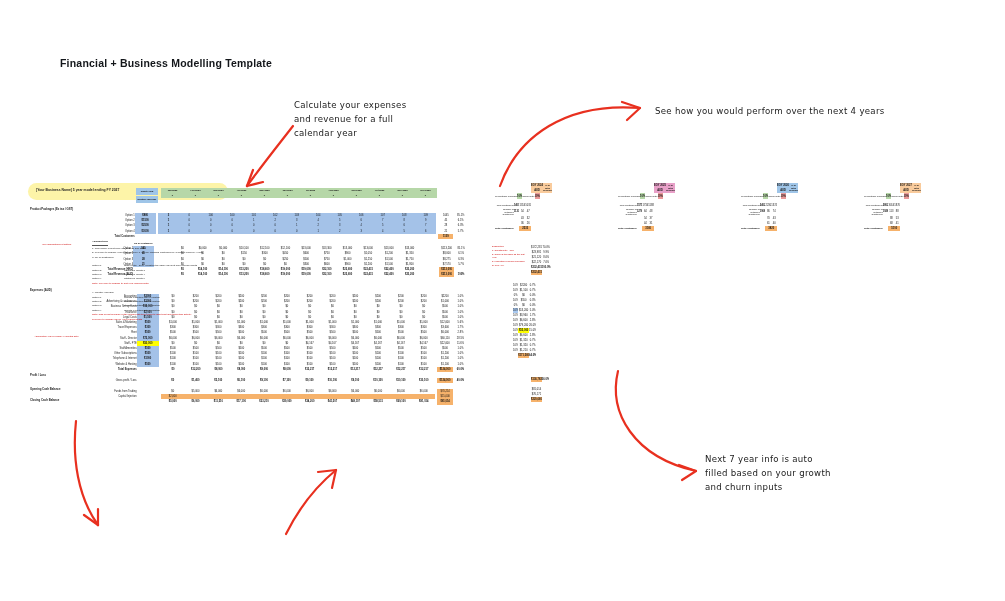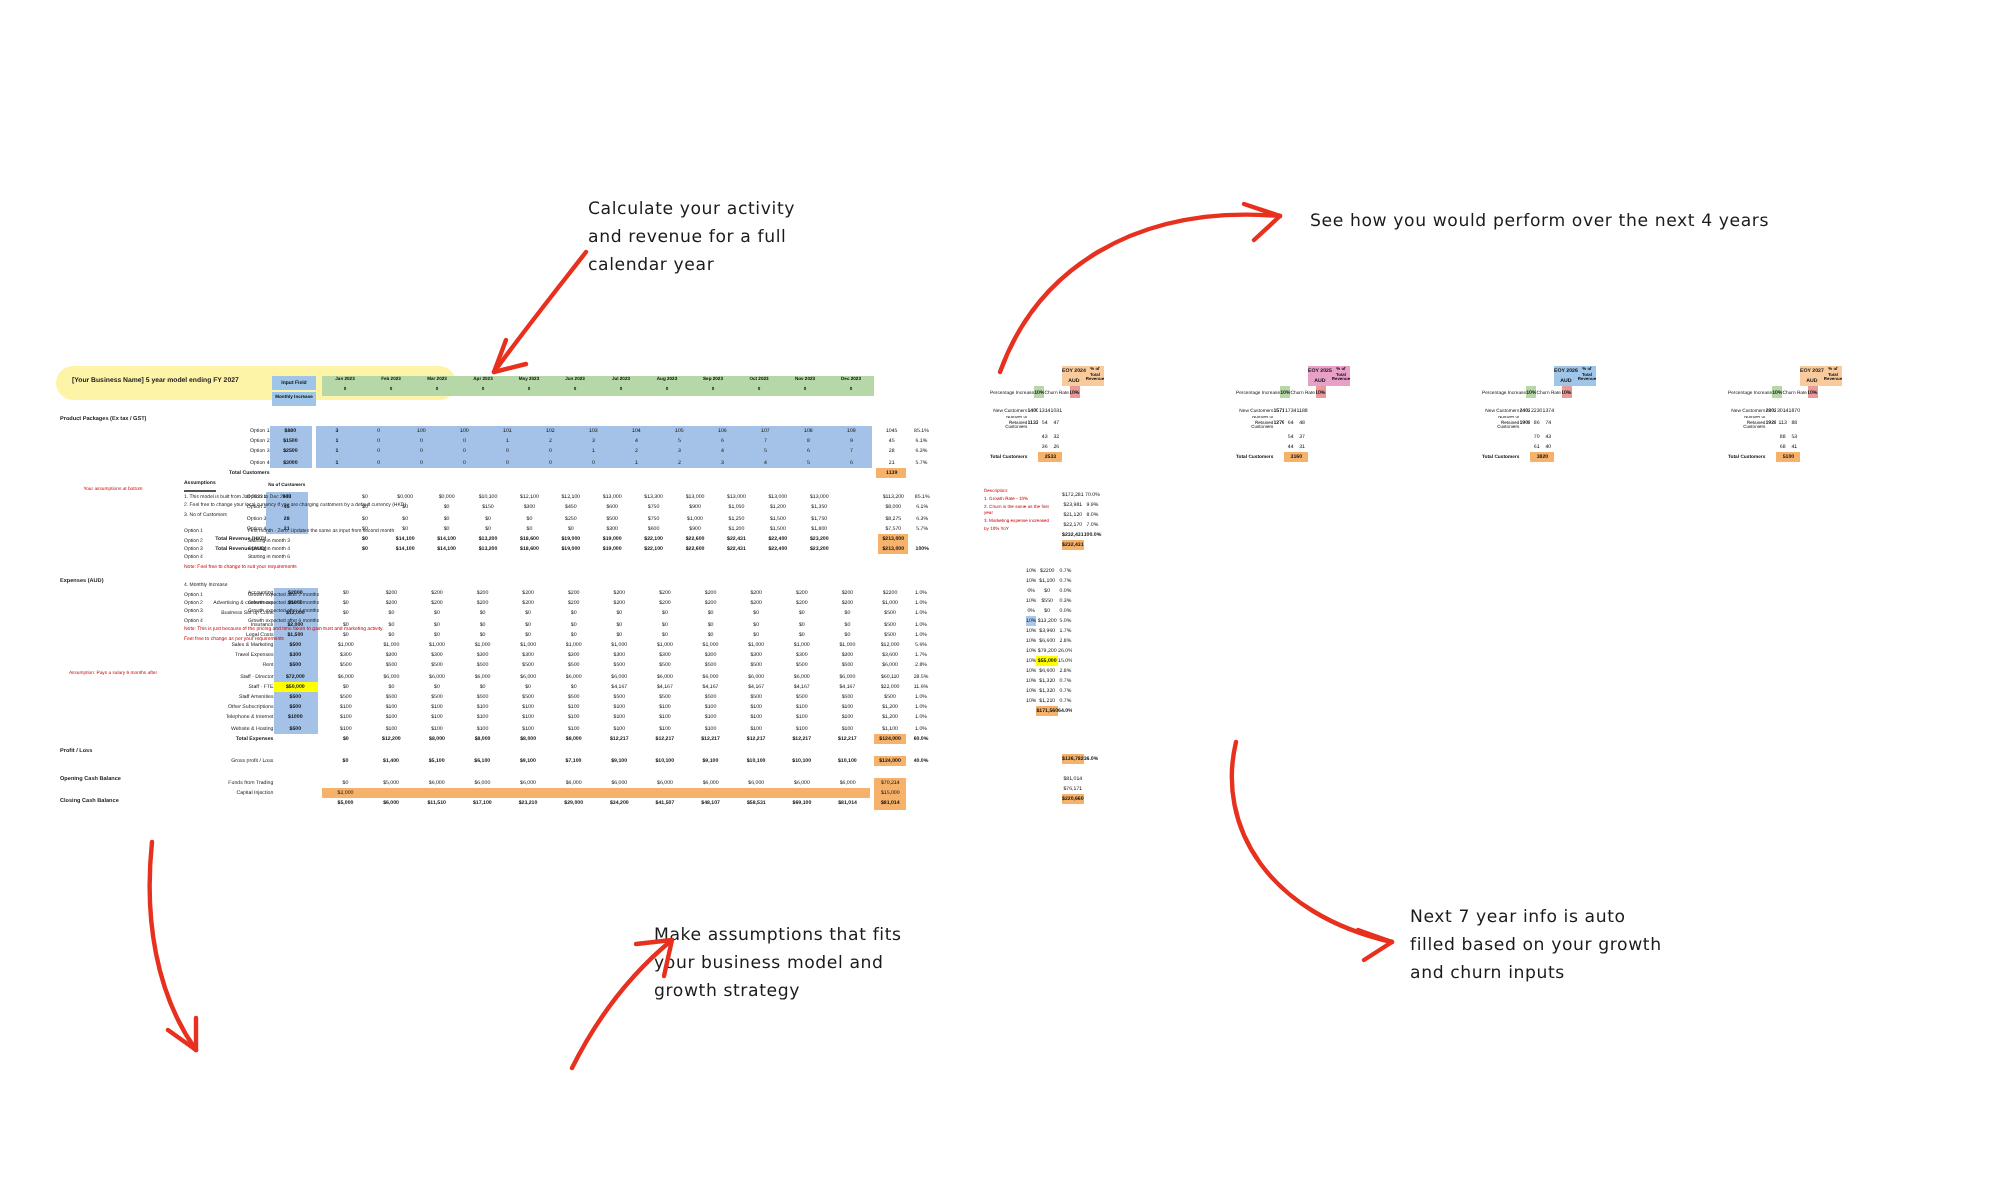--- a/index.html
+++ b/index.html
@@ -71,28 +71,26 @@
   .rgt{text-align:right;}
   .bold{font-weight:bold;}
 
   .notes-small{font-size:2.3px;line-height:3.8px;color:#cc0000;}
 </style>
 </head>
 <body>
 
 <div class="page">
 
-
-  <div class="annot" style="left:294px;top:98px;">Calculate your activity
+  <div class="doc-title">Financial + Business Modelling Template</div>
+
+  <div class="annot" style="left:294px;top:98px;">Calculate your expenses
 and revenue for a full
 calendar year</div>
   <div class="annot" style="left:655px;top:104px;">See how you would perform over the next 4 years</div>
-  <div class="annot" style="left:327px;top:461px;">Make assumptions that fits
-your business model and
-growth strategy</div>
   <div class="annot" style="left:705px;top:452px;">Next 7 year info is auto
 filled based on your growth
 and churn inputs</div>
 
   <svg class="arrow" style="left:225px;top:120px;" width="90" height="80">
     <path d="M68 6 C54 24, 38 44, 22 66" stroke="#e8301f" stroke-width="2.2" fill="none" stroke-linecap="round"></path>
     <path d="M22 66 L28 50 M22 66 L38 62" stroke="#e8301f" stroke-width="2.2" fill="none" stroke-linecap="round"></path>
   </svg>
 
   <svg class="arrow" style="left:488px;top:90px;" width="170" height="100">

